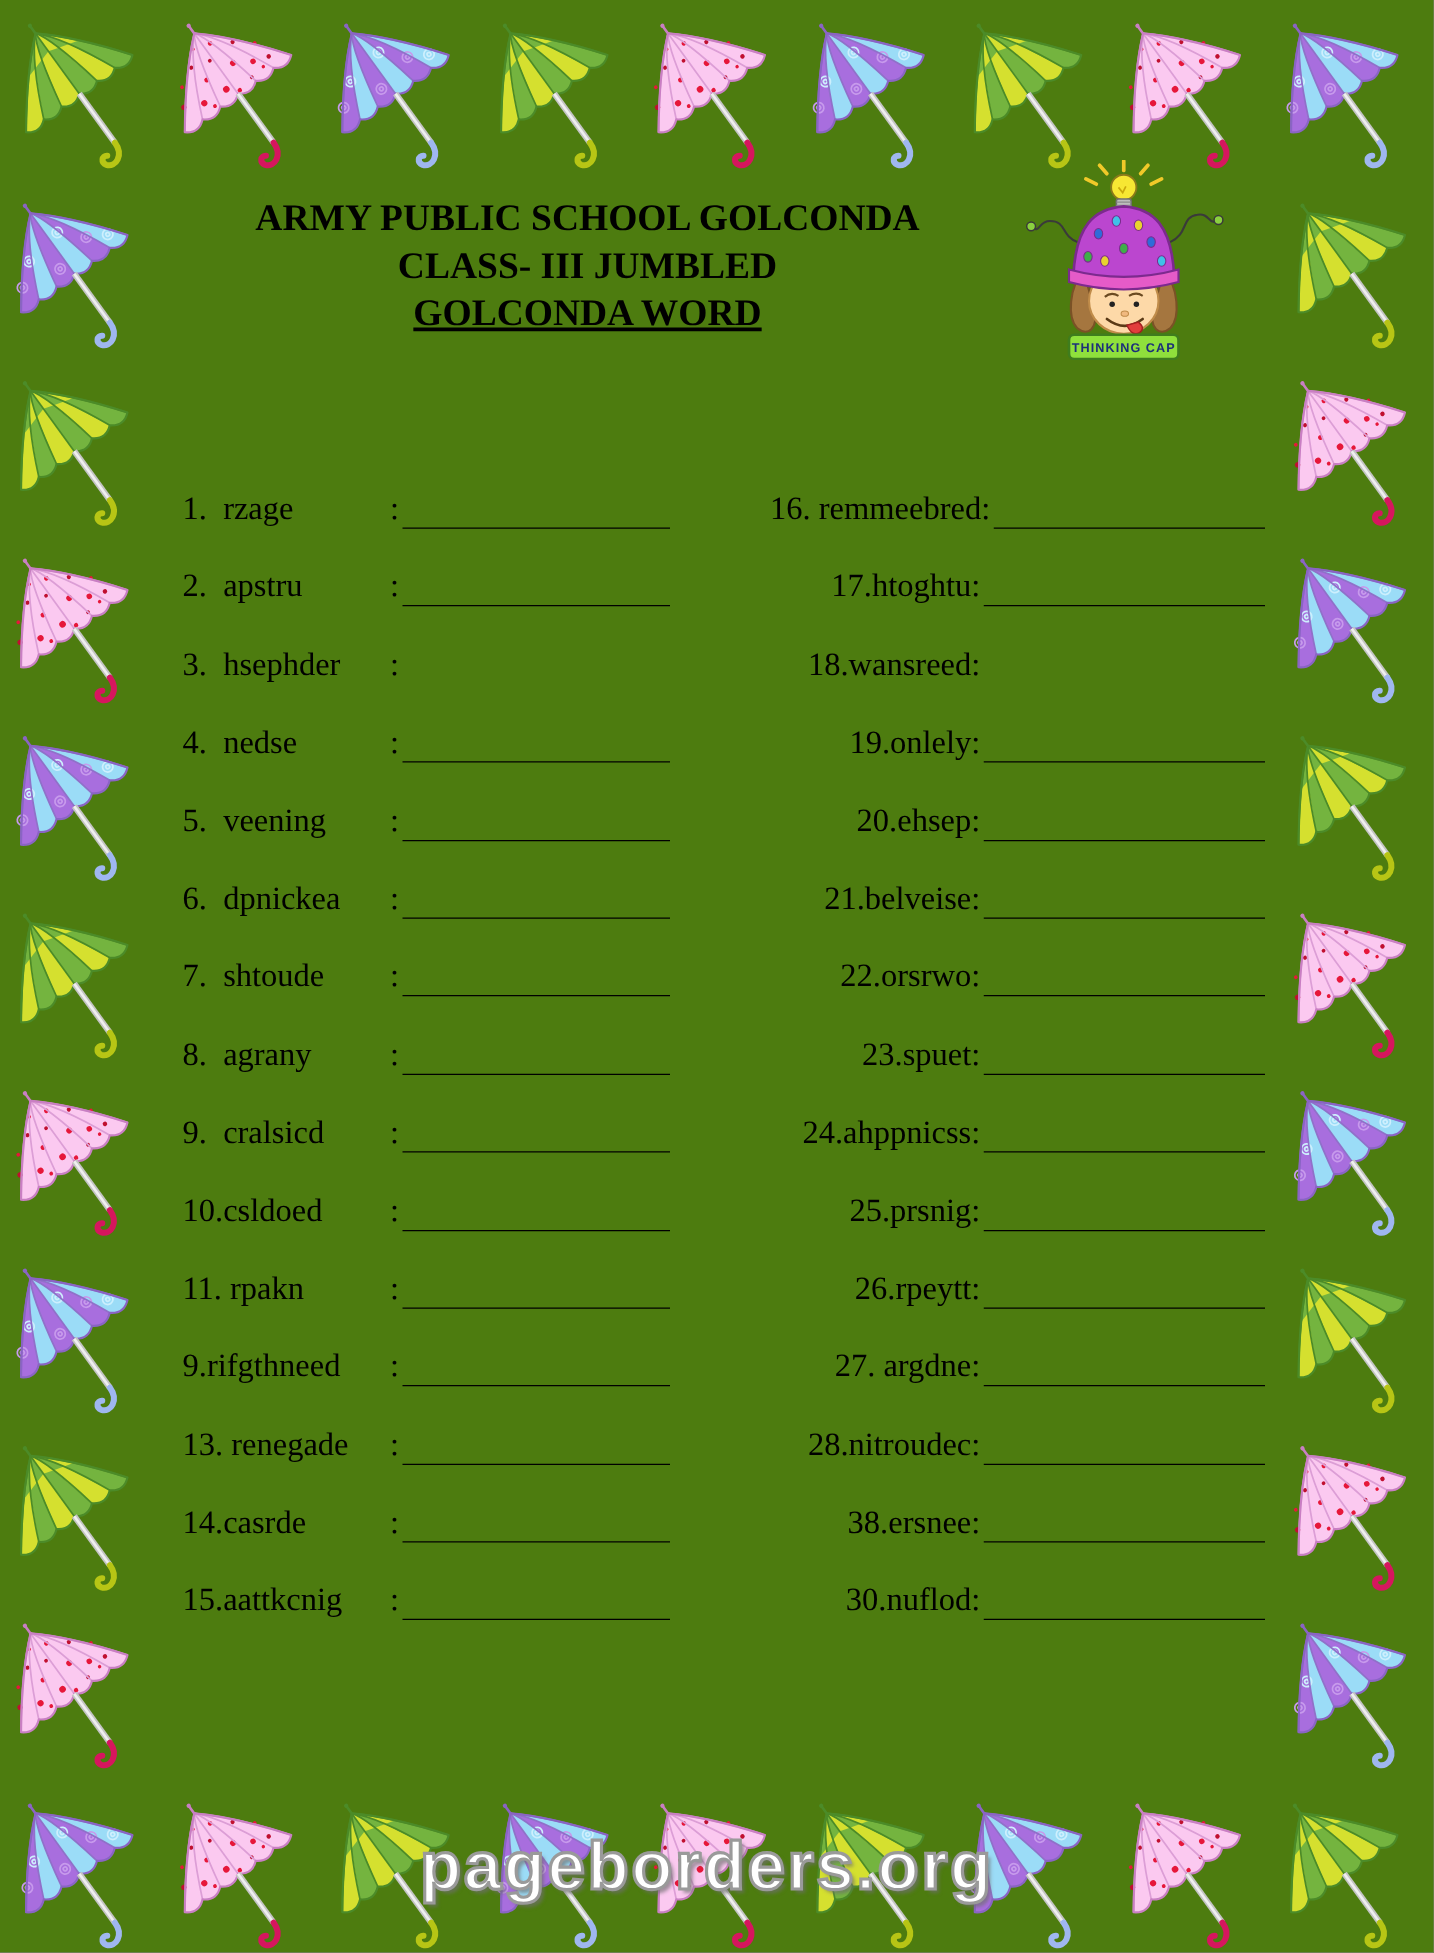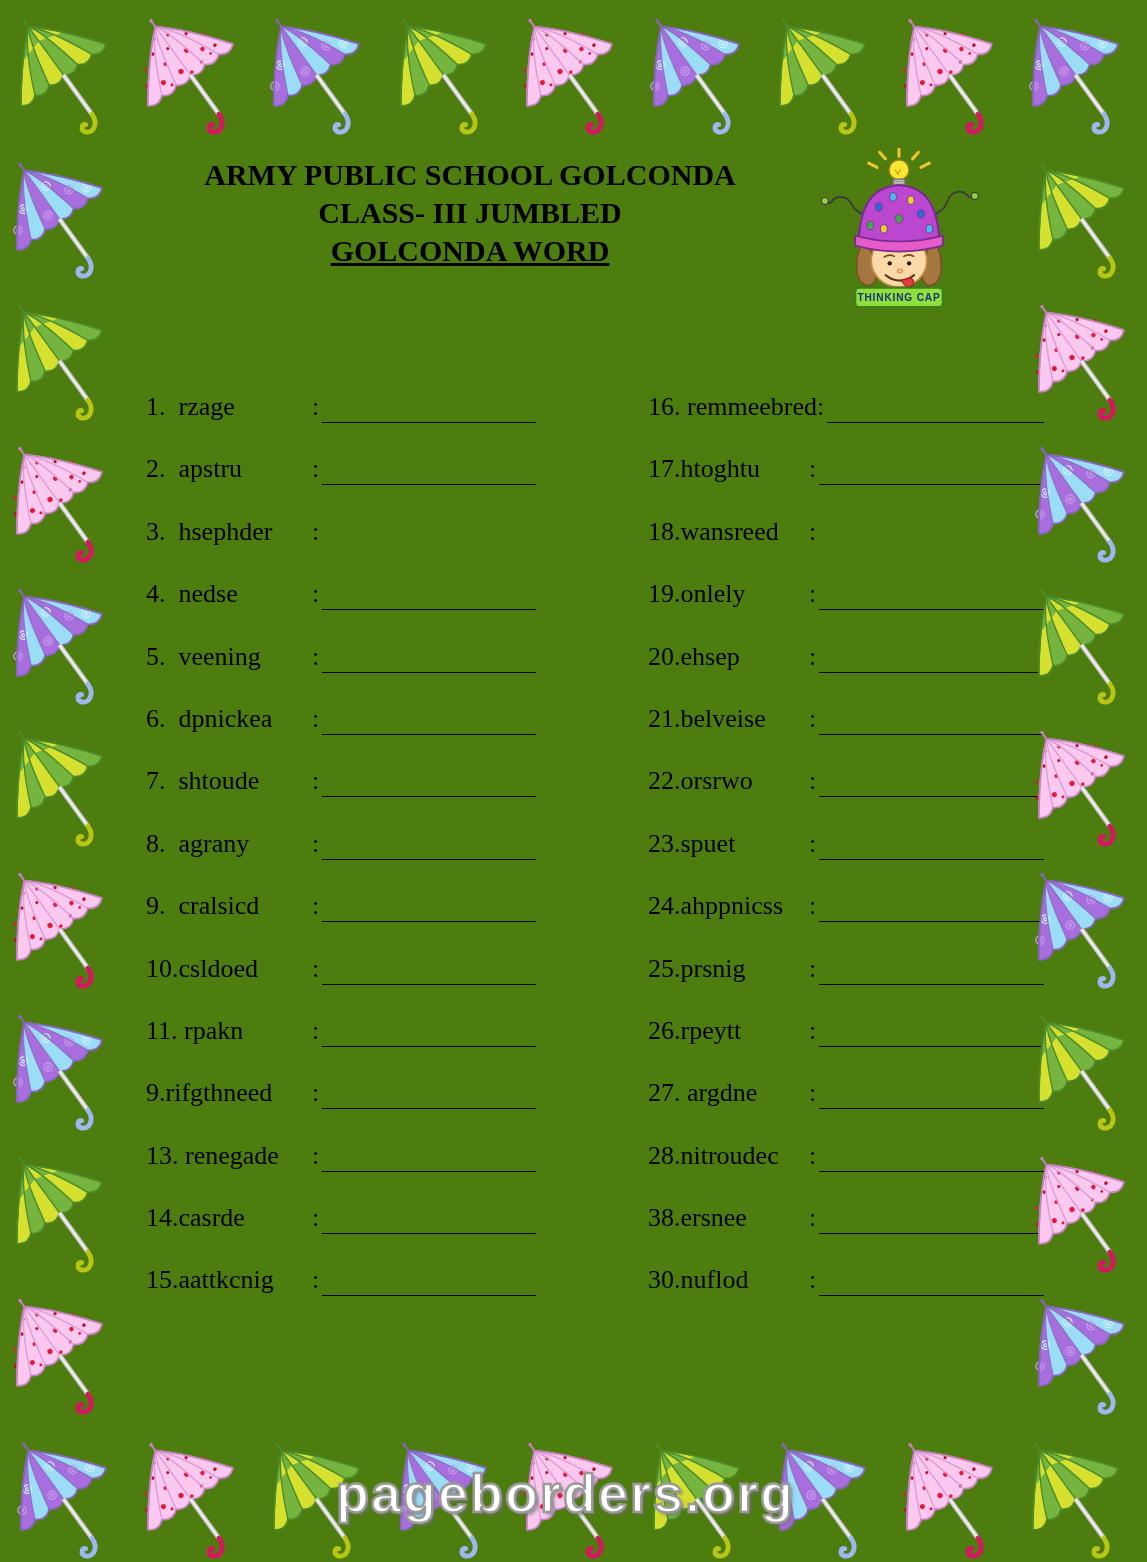--- a/index.html
+++ b/index.html
@@ -13,25 +13,25 @@
   .title-block{
     position:absolute; left:145px; top:156px; width:650px;
     text-align:center; font-weight:bold; font-size:30px; line-height:38px;
   }
   .title-block .u{text-decoration:underline;}
   .instruction{
     position:absolute; left:145px; top:298px; width:650px;
     text-align:center; font-weight:bold; font-size:27px;
     text-decoration:underline;
   }
-  .clipart{position:absolute; left:813px; top:148px; width:172px; height:160px;text-align:right;}
+  .clipart{position:absolute; left:813px; top:128px; width:172px; height:160px;text-align:right;}
   .clipart svg{width:100%; height:100%;}
   .list{position:absolute; top:390px;}
   #list-left{left:146px; width:390px;}
-  #list-right{left:648px; width:396px;}
+  #list-right{left:616px; width:396px;text-align:right;}
   .row{display:flex; align-items:flex-start; height:62.4px; font-size:26px; line-height:34px;}
   .row .label{min-width:166px; white-space:pre;}
   #list-right .row .label{min-width:161px;}
   .row .colon{white-space:pre;}
   .row .line{flex:1; height:32px; border-bottom:1.7px solid #000; margin-left:3px;}
   .row .line.noline{visibility:hidden;}
   .watermark{
     position:absolute; left:336px; top:1462px; z-index:30;
     font-family:"Liberation Sans","DejaVu Sans",sans-serif;
     font-weight:bold; font-size:54px; letter-spacing:2px;

